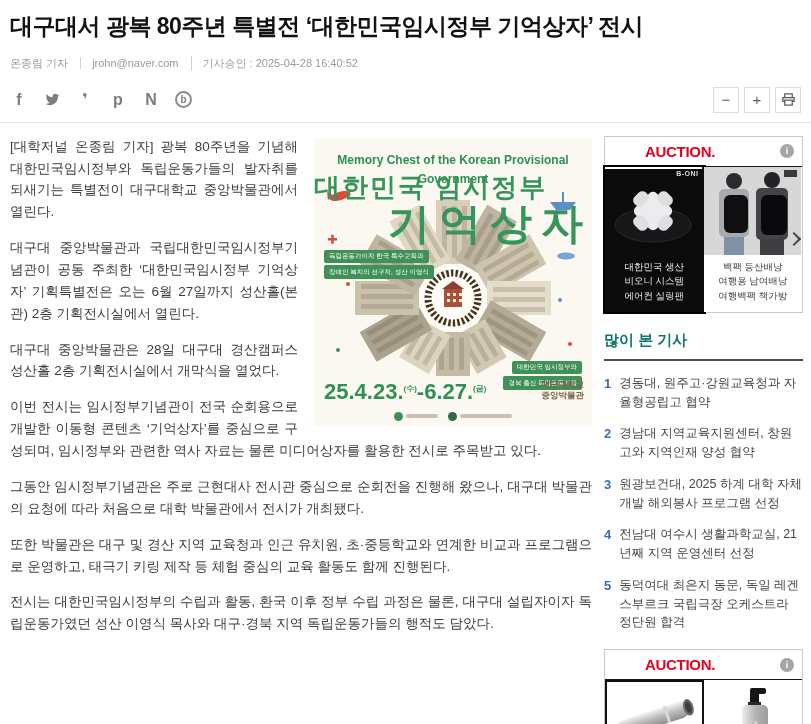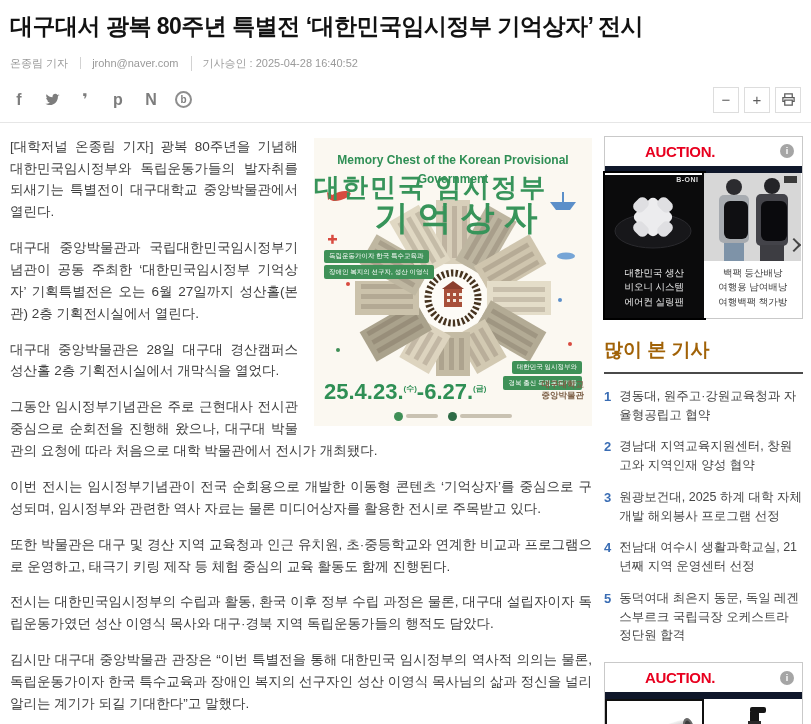--- a/index.html
+++ b/index.html
@@ -23,55 +23,55 @@
   .divider{border-top:1px solid #e6e6e6;}
   
   .content{display:flex;padding:13px 8px 0 10px;gap:12px;}
   .article-col{width:582px;font-size:13.5px;color:#3d3d3d;line-height:1.62;text-align:justify;}
   .article-col p{margin:0 0 14px;}
   
   .poster{float:right;width:278px;height:288px;margin:2px 0 12px 16px;position:relative;background:#fbf8f1;}
   .poster svg.art{position:absolute;inset:0;z-index:1;}
   .p-eng{position:absolute;top:13px;left:0;right:0;text-align:center;font-size:12px;font-weight:700;color:#2f8f55;z-index:2;}
   .p-t1{position:absolute;top:28px;left:0;right:0;text-align:left;font-size:26px;font-weight:900;color:#37945a;letter-spacing:2px;z-index:2;}
-  .p-t2{position:absolute;top:52px;left:15px;right:0;text-align:center;font-size:34px;font-weight:900;color:#37945a;letter-spacing:9px;z-index:2;}
+  .p-t2{position:absolute;top:52px;left:15px;right:0;text-align:right;font-size:42px;font-weight:900;color:#37945a;letter-spacing:9px;z-index:2;}
   .p-tag{position:absolute;z-index:2;}
   .p-tag span{display:table;background:#3f9158;color:#fff;font-size:6.5px;padding:1.5px 5px;border-radius:2px;margin-bottom:2px;white-space:nowrap;}
   .p-tag-left{top:112px;left:10px;}
   .p-tag-right{top:223px;right:10px;}
   .p-tag-right span{margin-left:auto;}
   .p-dates{position:absolute;top:236px;left:10px;z-index:2;font-size:22px;font-weight:900;color:#2f8f55;}
   .p-dates sup{font-size:8px;font-weight:700;}
   .p-venue{position:absolute;top:241px;right:8px;z-index:2;font-size:8.5px;font-weight:700;color:#7d6047;line-height:1.35;}
   .p-logos{position:absolute;bottom:5px;left:0;right:0;display:flex;justify-content:center;gap:10px;align-items:center;z-index:2;}
   .logo-chip{display:flex;align-items:center;gap:3px;}
   .logo-dot{width:9px;height:9px;border-radius:50%;background:#3f8f57;}
   .logo-dot.dark{background:#2e6b46;}
   .logo-bar{height:4px;background:#c9c2b2;border-radius:2px;}
   
   .sidebar{width:199px;flex-shrink:0;}
   .ad-box{border:1px solid #c9c9c9;background:#fff;}
   .ad-header{display:flex;justify-content:space-between;align-items:center;padding:6px 8px;margin-left:32px;}
   .ad-brand{color:#e8001f;font-weight:800;font-size:15px;letter-spacing:-0.3px;}
   .info-icon{width:14px;height:14px;border-radius:50%;background:#a5a5a5;color:#fff;font-size:9px;font-weight:700;
              display:flex;align-items:center;justify-content:center;cursor:pointer;}
-  .ad-products{display:flex;position:relative;border-top:7px solid #0f172a;}
+  .ad-products{display:flex;position:relative;border-top:1px solid #0f172a;}
   .ad-cell{width:50%;box-sizing:border-box;cursor:pointer;position:relative;}
   .ad1-left{background:#0b0b0c;color:#e9e9e9;outline:2px solid #000;}
   .ad-img{position:relative;overflow:hidden;}
   .ad1 .ad-img{height:88px;}
   .ad-caption{font-size:9.5px;line-height:1.55;text-align:center;white-space:pre-line;padding:5px 2px 8px;}
   .ad1-right{background:#fff;}
   .ad1-right .ad-caption{color:#3c3c3c;}
   .badge{position:absolute;top:3px;right:5px;font-size:7px;color:#ddd;font-weight:700;letter-spacing:0.5px;}
   .chev{position:absolute;width:8px;height:8px;top:50%;z-index:3;cursor:pointer;}
   .chev-right{right:3px;border-right:2px solid #444;border-bottom:2px solid #444;transform:translateY(-50%) rotate(-45deg);}
   
   .most-read{margin-top:18px;}
-  .most-read h2{font-size:19px;font-weight:800;color:#a16207;margin:0;padding-bottom:9px;border-bottom:2px solid #4a4a4a;}
+  .most-read h2{font-size:15px;font-weight:800;color:#0f766e;margin:0;padding-bottom:9px;border-bottom:2px solid #4a4a4a;}
   .most-read ol{list-style:none;margin:13px 0 0;padding:0;}
   .most-read li{display:flex;gap:8px;margin-bottom:13px;font-size:12.5px;line-height:1.5;color:#454545;cursor:pointer;}
   .rank{color:#3a6db4;font-weight:700;font-size:13px;}
   
   .ad2{margin-top:17px;}
   .ad2 .ad-img{height:70px;display:flex;align-items:center;justify-content:center;}
   .ad2-left{outline:2px solid #101010;outline-offset:-2px;}
   .m-logo{position:absolute;top:38px;left:0;right:0;text-align:center;font-size:13px;font-weight:700;color:#cfcfcf;z-index:2;}
 </style>
 </head>
@@ -240,25 +240,24 @@
           <span class="logo-chip">
               <span class="logo-dot dark"></span>
               <span class="logo-bar" style="width:52px;"></span>
             </span>
         </div>
       </figure>
 
       <p>[대학저널 온종림 기자] 광복 80주년을 기념해 대한민국임시정부와 독립운동가들의 발자취를 되새기는 특별전이 대구대학교 중앙박물관에서 열린다.</p>
       <p>대구대 중앙박물관과 국립대한민국임시정부기념관이 공동 주최한 ‘대한민국임시정부 기억상자’ 기획특별전은 오는 6월 27일까지 성산홀(본관) 2층 기획전시실에서 열린다.</p>
       <p>대구대 중앙박물관은 28일 대구대 경산캠퍼스 성산홀 2층 기획전시실에서 개막식을 열었다.</p>
+      <p>이번 전시는 임시정부기념관이 전국 순회용으로 개발한 이동형 콘텐츠 ‘기억상자’를 중심으로 구성되며, 임시정부와 관련한 역사 자료는 물론 미디어상자를 활용한 전시로 주목받고 있다.</p>
       <p>그동안 임시정부기념관은 주로 근현대사 전시관 중심으로 순회전을 진행해 왔으나, 대구대 박물관의 요청에 따라 처음으로 대학 박물관에서 전시가 개최됐다.</p>
-      <p>이번 전시는 임시정부기념관이 전국 순회용으로 개발한 이동형 콘텐츠 ‘기억상자’를 중심으로 구성되며, 임시정부와 관련한 역사 자료는 물론 미디어상자를 활용한 전시로 주목받고 있다.</p>
       <p>또한 박물관은 대구 및 경산 지역 교육청과 인근 유치원, 초·중등학교와 연계한 비교과 프로그램으로 운영하고, 태극기 키링 제작 등 체험 중심의 교육 활동도 함께 진행된다.</p>
       <p>전시는 대한민국임시정부의 수립과 활동, 환국 이후 정부 수립 과정은 물론, 대구대 설립자이자 독립운동가였던 성산 이영식 목사와 대구·경북 지역 독립운동가들의 행적도 담았다.</p>
-      <p>김시만 대구대 중앙박물관 관장은 “이번 특별전을 통해 대한민국 임시정부의 역사적 의의는 물론, 독립운동가이자 한국 특수교육과 장애인 복지의 선구자인 성산 이영식 목사님의 삶과 정신을 널리 알리는 계기가 되길 기대한다”고 말했다.</p>
     </div>
 
     <aside class="sidebar">
 
       <div class="ad-box ad1">
         <div class="ad-header">
           <span class="ad-brand">AUCTION.</span>
           <span class="info-icon">i</span>
         </div>
         <div class="ad-products">

